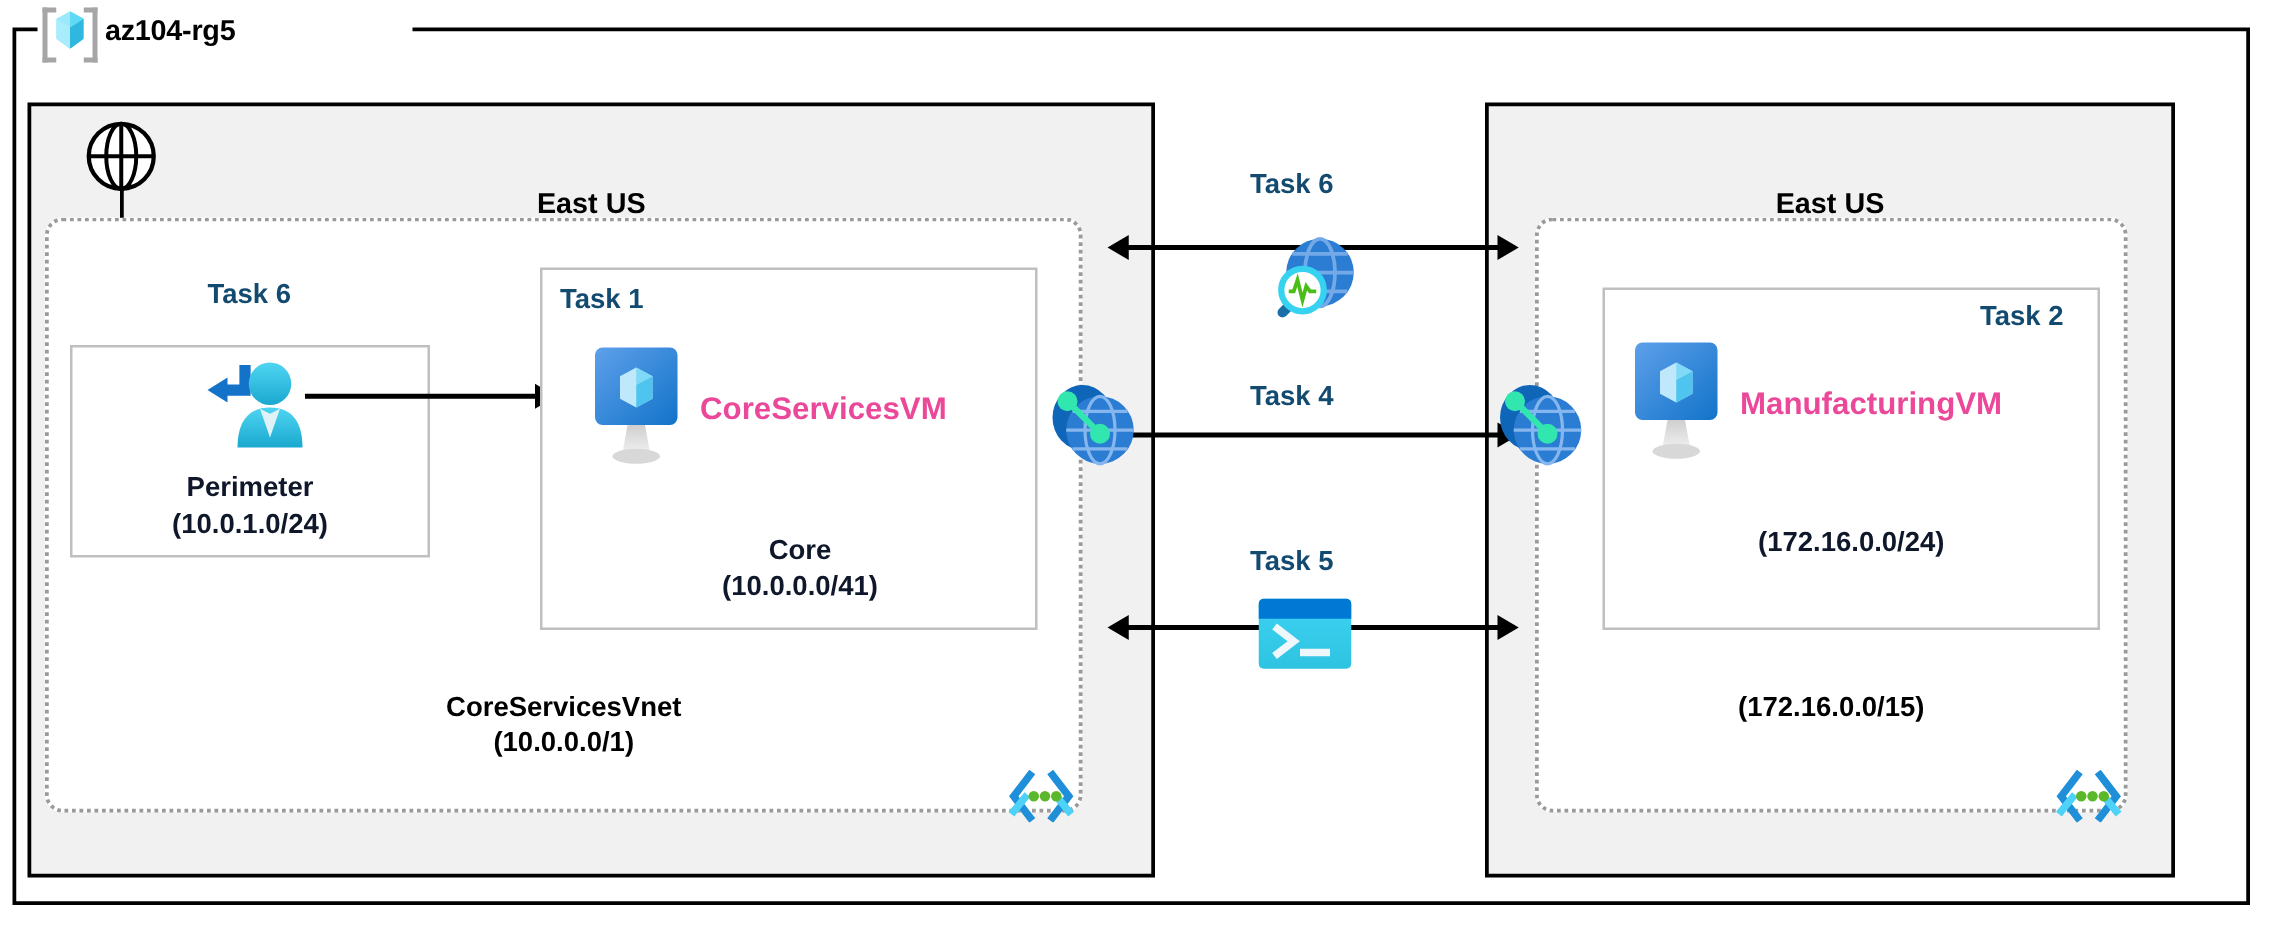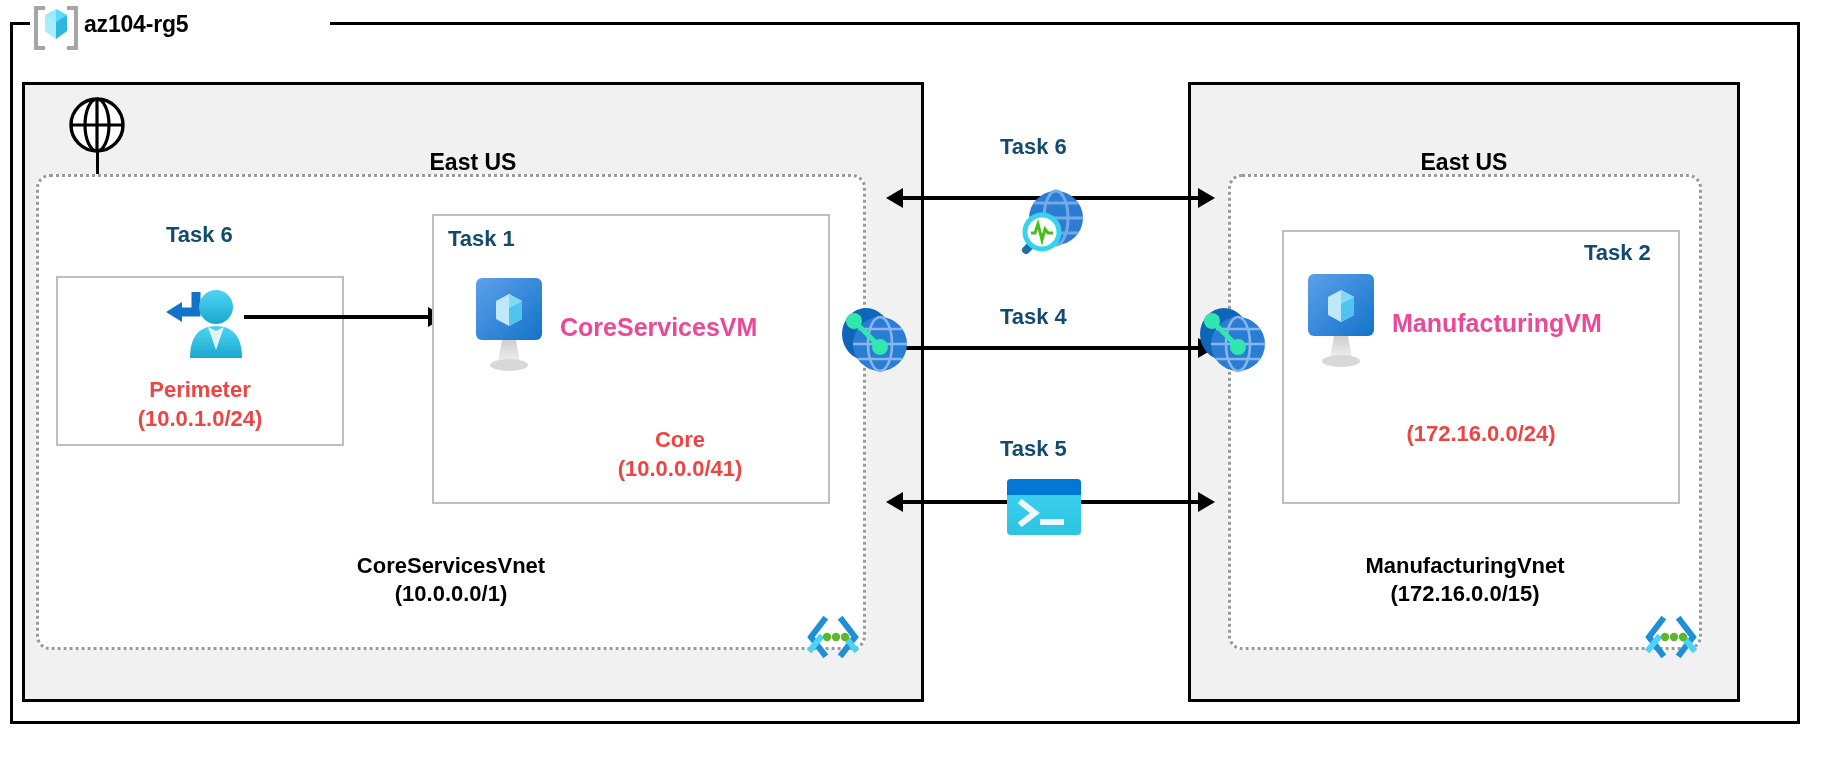--- a/index.html
+++ b/index.html
@@ -54,21 +54,21 @@
     font-size:22px;font-weight:bold;color:#000;line-height:1.28;
   }
 
   
   .subnet{position:absolute;background:#fff;border:2px solid #bfbfbf;box-sizing:border-box;}
   #subnet-perimeter{left:56px;top:276px;width:288px;height:170px;}
   #subnet-core{left:432px;top:214px;width:398px;height:290px;}
   #subnet-manu{left:1282px;top:230px;width:398px;height:274px;}
   .subnet-label{
     position:absolute;left:0;width:100%;text-align:center;
-    font-size:22px;font-weight:bold;color:#ef4444;line-height:1.3;
+    font-size:22px;font-weight:bold;color:#0f172a;line-height:1.3;
   }
 
   
   .task{
     position:absolute;font-size:22px;font-weight:bold;color:#134a70;
     white-space:nowrap;
   }
 
   
   .vm-row{position:absolute;display:flex;align-items:center;gap:14px;}
@@ -183,32 +183,31 @@
       <rect x="4" y="2" width="66" height="62" rx="6" fill="url(#gVm1)"></rect>
       <polygon points="37,18 50,25 50,43 37,50 24,43 24,25" fill="#bfe9fb"></polygon>
       <polygon points="37,18 50,25 37,32" fill="#7fd9f7"></polygon>
       <polygon points="37,32 50,25 50,43 37,50" fill="#4ec4ef"></polygon>
       <path d="M30 64 L44 64 L48 86 L26 86 Z" fill="url(#gSt1)"></path>
       <ellipse cx="37" cy="89" rx="19" ry="6" fill="#d8d8d8"></ellipse>
     </svg>
   </span>
   <span class="vm-name">CoreServicesVM</span>
 </div>
-<div class="subnet-label" style="left:432px;top:426px;width:416px;padding-left:40px;">
+<div class="subnet-label" style="left:432px;top:426px;width:416px;">
   <div>Core</div>
   <div>(10.0.0.0/41)</div>
 </div>
 
 <div class="abs region" id="region-right">
   <div class="region-title">East US</div>
 </div>
 
 <div class="abs vnet" id="vnet-manu"></div>
 <div class="vnet-label abs" style="left:1228px;top:552px;width:474px;">
-  <div>ManufacturingVnet</div>
   <div>(172.16.0.0/15)</div>
 </div>
 <span class="ico" style="left:1644px;top:616px;">
   <svg width="54" height="42" viewBox="0 0 54 42">
     <path d="M18 4 L5 21 L18 38" fill="none" stroke="#1e8fd8" stroke-width="6" stroke-linecap="square"></path>
     <path d="M36 4 L49 21 L36 38" fill="none" stroke="#1e8fd8" stroke-width="6" stroke-linecap="square"></path>
     <path d="M14 22 L5 33" fill="none" stroke="#4fd2f7" stroke-width="6" stroke-linecap="square"></path>
     <path d="M40 22 L49 33" fill="none" stroke="#4fd2f7" stroke-width="6" stroke-linecap="square"></path>
     <circle cx="21" cy="21" r="4.2" fill="#5cb82b"></circle>
     <circle cx="30" cy="21" r="4.2" fill="#5cb82b"></circle>

